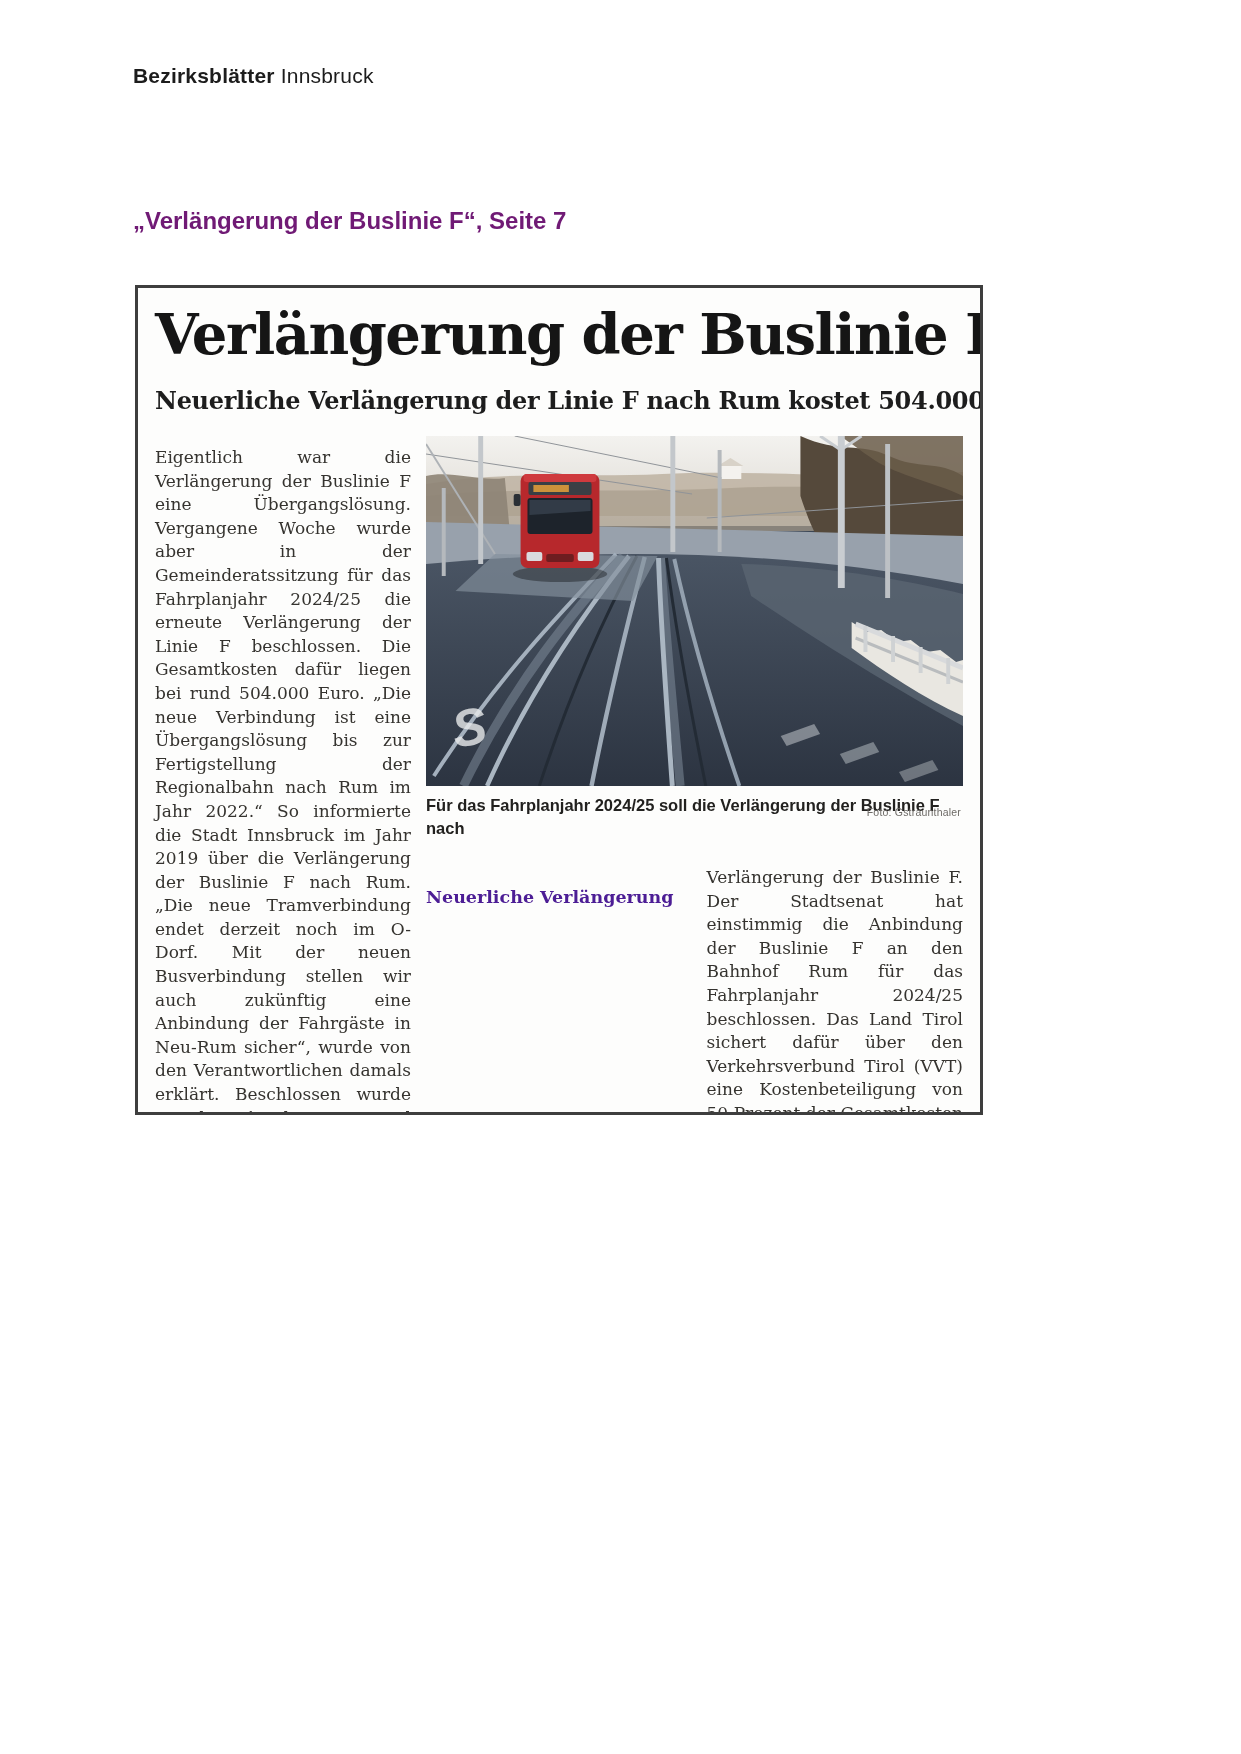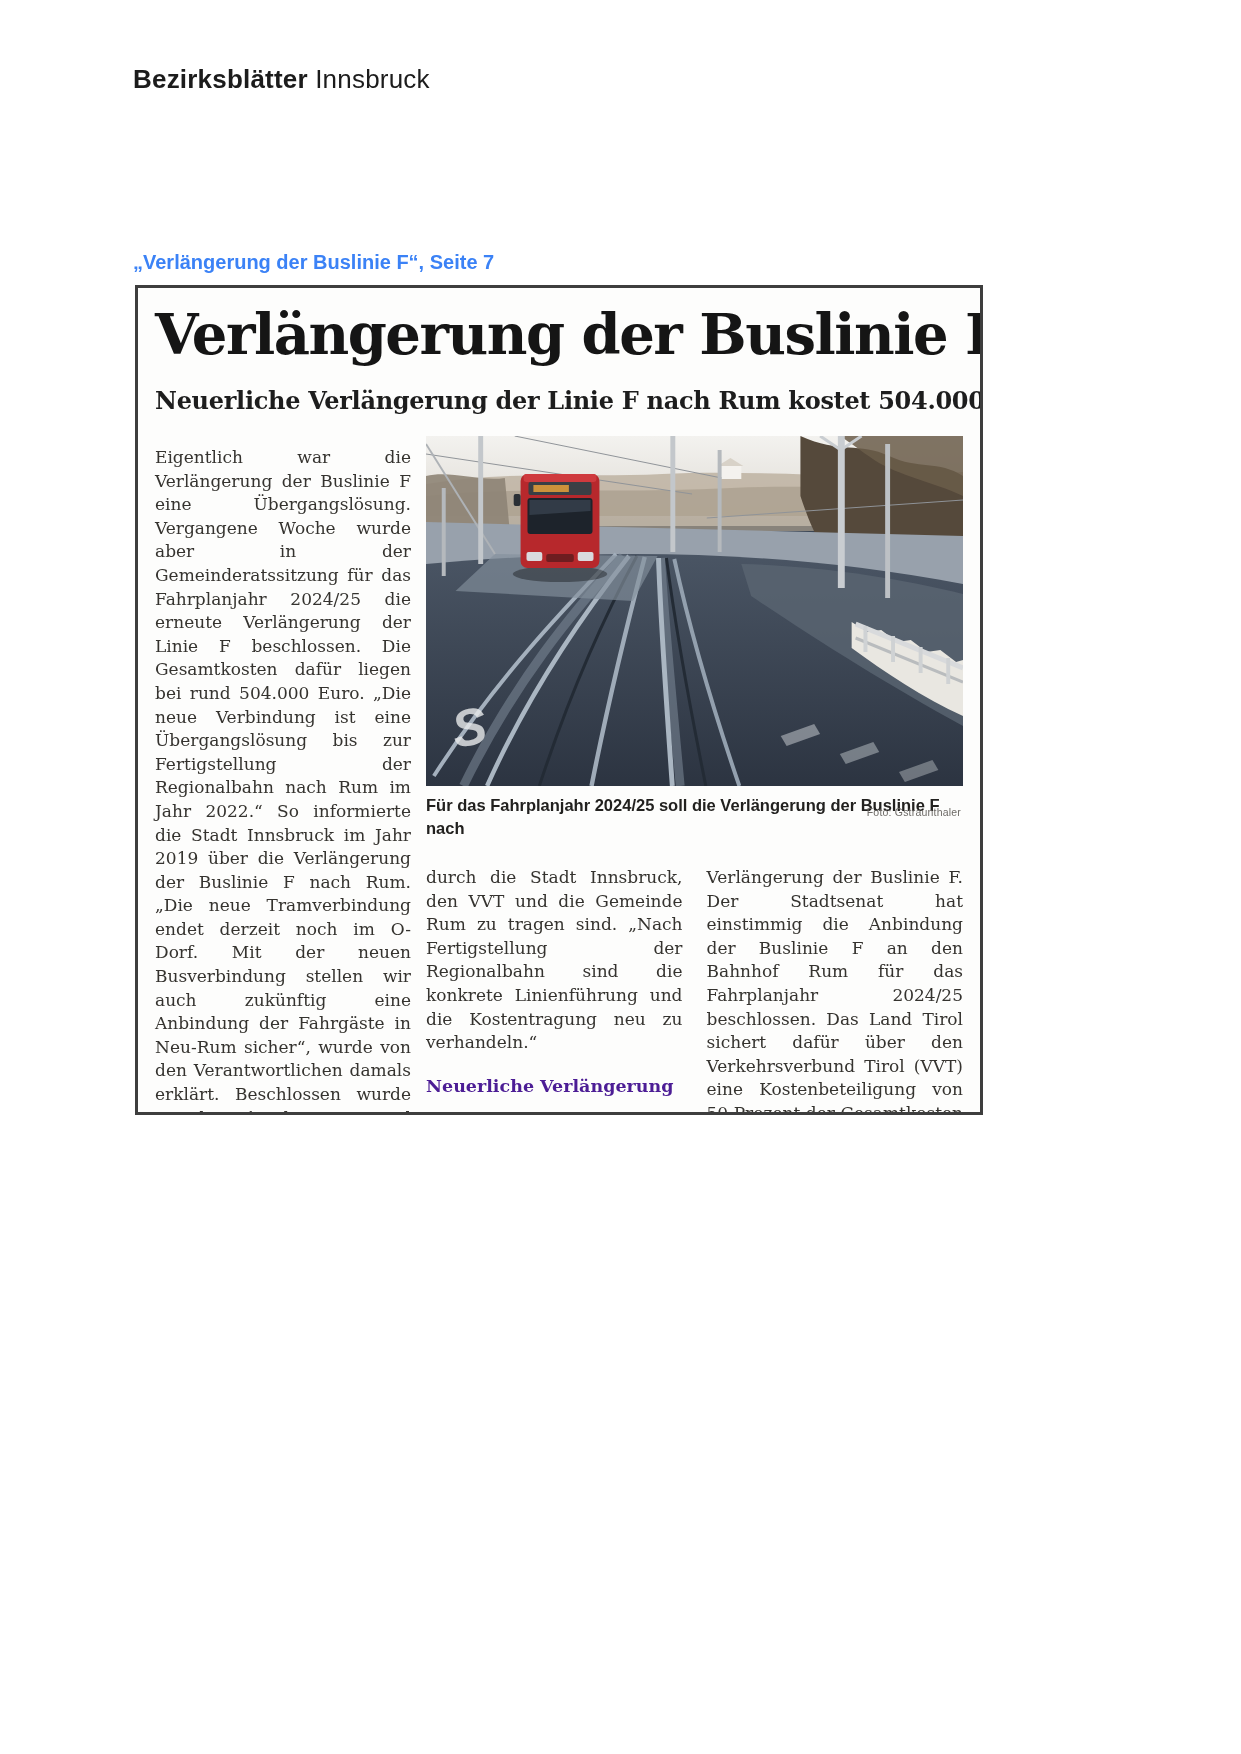--- a/index.html
+++ b/index.html
@@ -12,35 +12,34 @@
     font-family: "Liberation Sans", sans-serif;
     color: #1c1c1c;
     overflow: hidden;
   }
 
   
   .brand-line {
     position: absolute;
     left: 133px;
     top: 64px;
-    font-size: 26px;
+    font-size: 21px;
     letter-spacing: 0.2px;
   }
   .brand-line .bold { font-weight: bold; }
   .brand-line .reg  { font-weight: normal; }
 
   
   .doc-heading {
     position: absolute;
     left: 133px;
     top: 207px;
-    font-size: 20px;
-    font-weight: bold;
-    color: #3b82f6;
-    margin-top: 44px;
+    font-size: 24px;
+    font-weight: bold;
+    color: #701a75;
   }
 
   
   .article-box {
     position: absolute;
     left: 135px;
     top: 285px;
     width: 848px;
     height: 830px;
     background: #fdfdfc;
@@ -265,21 +264,20 @@
           </svg>
         </div>
 
         <div class="caption-block">
           <div>Für das Fahrplanjahr 2024/25 soll die Verlängerung der Buslinie F nach</div>
           <span class="photo-credit">Foto: Gstraunthaler</span>
         </div>
 
         <div class="lower-cols">
           <div class="lower-col">
-            <div class="body-text">durch die Stadt Innsbruck, den VVT und die Gemeinde Rum zu tragen sind. „Nach Fertigstellung der Regionalbahn sind die konkrete Linienführung und die Kostentragung neu zu verhandeln.“</div>
             <div class="mid-subhead">Neuerliche Verlängerung</div>
 
           </div>
           <div class="lower-col body-text">Verlängerung der Buslinie F. Der Stadtsenat hat einstimmig die Anbindung der Buslinie F an den Bahnhof Rum für das Fahrplanjahr 2024/25 beschlossen. Das Land Tirol sichert dafür über den Verkehrsverbund Tirol (VVT) eine Kostenbeteiligung von 50 Prozent der Gesamtkosten in der Höhe von rund 504.000 Euro zu.</div>
         </div>
       </div>
     </div>
   </div>
 
 

